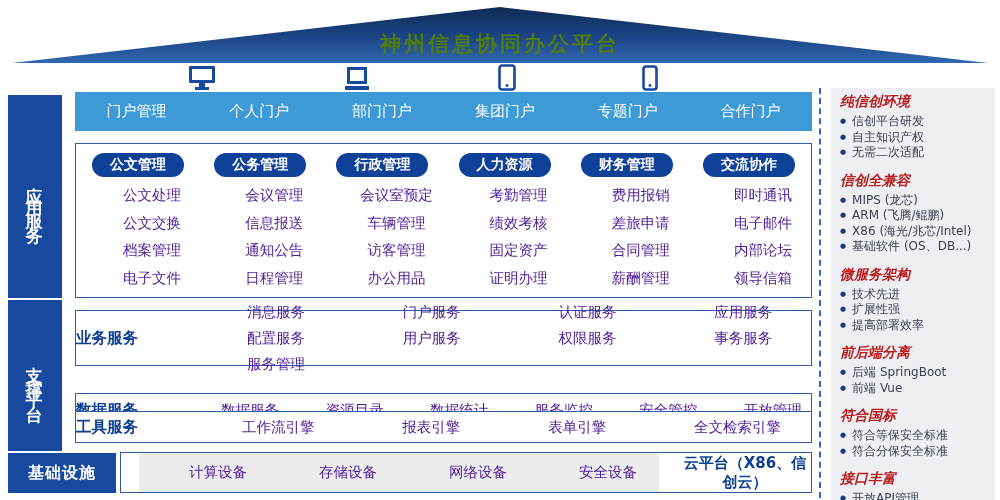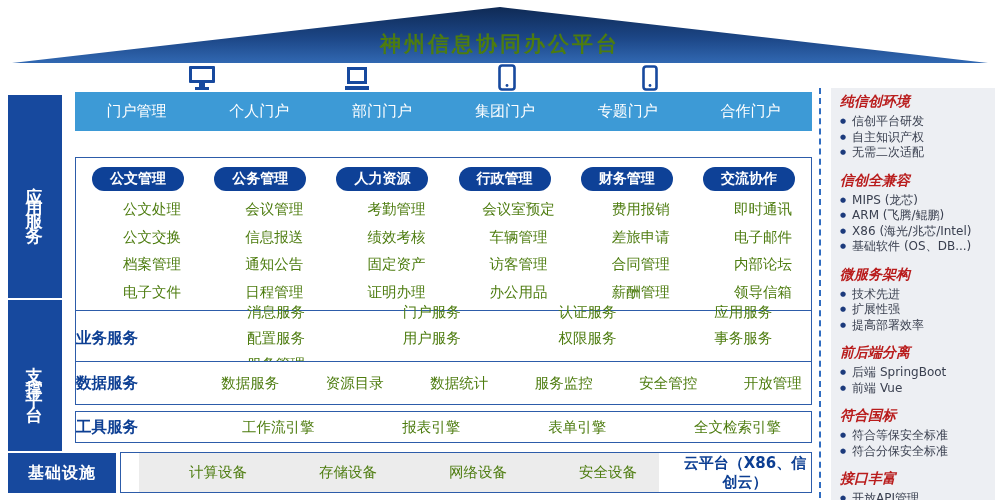--- a/index.html
+++ b/index.html
@@ -19,32 +19,32 @@
         align-items:center;justify-content:center;}
   .side.v{writing-mode:vertical-rl;letter-spacing:13px;font-size:17px;padding-top:6px;}
   .side.app{left:8px;top:95px;width:54px;height:197px;}
   .side.support{left:8px;top:300px;width:54px;height:145px;}
   .side.infra{left:8px;top:453px;width:108px;height:40px;font-size:16px;letter-spacing:1px;}
   
   .band{position:absolute;left:75px;width:737px;box-sizing:border-box;}
   .portal{top:92px;height:39px;background:#3d9ad6;display:flex;align-items:center;
           justify-content:space-around;color:#fff;font-size:15px;}
   .frame{border:1px solid #2d5ca9;background:#fff;}
-  .appbox{top:157px;height:155px;display:flex;padding:9px 1px;}
+  .appbox{top:143px;height:155px;display:flex;padding:9px 1px;}
   .app-col{flex:1;display:flex;flex-direction:column;align-items:center;
            justify-content:space-between;}
   .pill{background:#0e4197;color:#fff;border-radius:13px;padding:3px 0;width:92px;
         text-align:center;font-size:14px;font-weight:bold;}
-  .app-item,.biz-item,.flow-item{color:#4d7c0f;font-size:14.5px;margin-left:28px;}
+  .app-item,.biz-item,.flow-item{color:#4c1d95;font-size:14.5px;margin-left:28px;}
   .bizbox{top:310px;height:56px;display:flex;align-items:center;}
   .band-label{width:108px;text-align:left;font-weight:bold;color:#0d3f93;font-size:15.5px;
               flex:0 0 auto;}
   .biz-grid{flex:1;display:grid;grid-template-columns:repeat(4,1fr);row-gap:7px;
             text-align:center;padding-right:4px;}
-  .databox{top:361px;height:44px;display:flex;align-items:center;}
+  .databox{top:393px;height:34px;display:flex;align-items:center;}
   .toolbox{top:411px;height:32px;display:flex;align-items:center;}
   .flow{flex:1;display:flex;justify-content:space-around;align-items:center;}
   
   .infrabox{position:absolute;left:120px;top:452px;width:692px;height:41px;box-sizing:border-box;
             border:1.5px solid #2d5ca9;background:#fff;display:flex;align-items:center;gap:12px;}
   .graystrip{background:#ececec;align-self:stretch;margin-left:18px;width:520px;display:flex;
              align-items:center;justify-content:space-around;}
   .cloud{flex:1;text-align:center;font-weight:bold;color:#0d3f93;font-size:15px;padding-left:8px;}
   
   .divider{position:absolute;left:819px;top:88px;height:410px;width:0;
@@ -117,32 +117,32 @@
         <div class="app-item">电子文件</div>
       </div>
       <div class="app-col">
         <div class="pill">公务管理</div>
         <div class="app-item">会议管理</div>
         <div class="app-item">信息报送</div>
         <div class="app-item">通知公告</div>
         <div class="app-item">日程管理</div>
       </div>
       <div class="app-col">
+        <div class="pill">行政管理</div>
+        <div class="app-item">会议室预定</div>
+        <div class="app-item">车辆管理</div>
+        <div class="app-item">访客管理</div>
+        <div class="app-item">办公用品</div>
+      </div>
+      <div class="app-col">
         <div class="pill">人力资源</div>
         <div class="app-item">考勤管理</div>
         <div class="app-item">绩效考核</div>
         <div class="app-item">固定资产</div>
         <div class="app-item">证明办理</div>
-      </div>
-      <div class="app-col">
-        <div class="pill">行政管理</div>
-        <div class="app-item">会议室预定</div>
-        <div class="app-item">车辆管理</div>
-        <div class="app-item">访客管理</div>
-        <div class="app-item">办公用品</div>
       </div>
       <div class="app-col">
         <div class="pill">财务管理</div>
         <div class="app-item">费用报销</div>
         <div class="app-item">差旅申请</div>
         <div class="app-item">合同管理</div>
         <div class="app-item">薪酬管理</div>
       </div>
       <div class="app-col">
         <div class="pill">交流协作</div>

